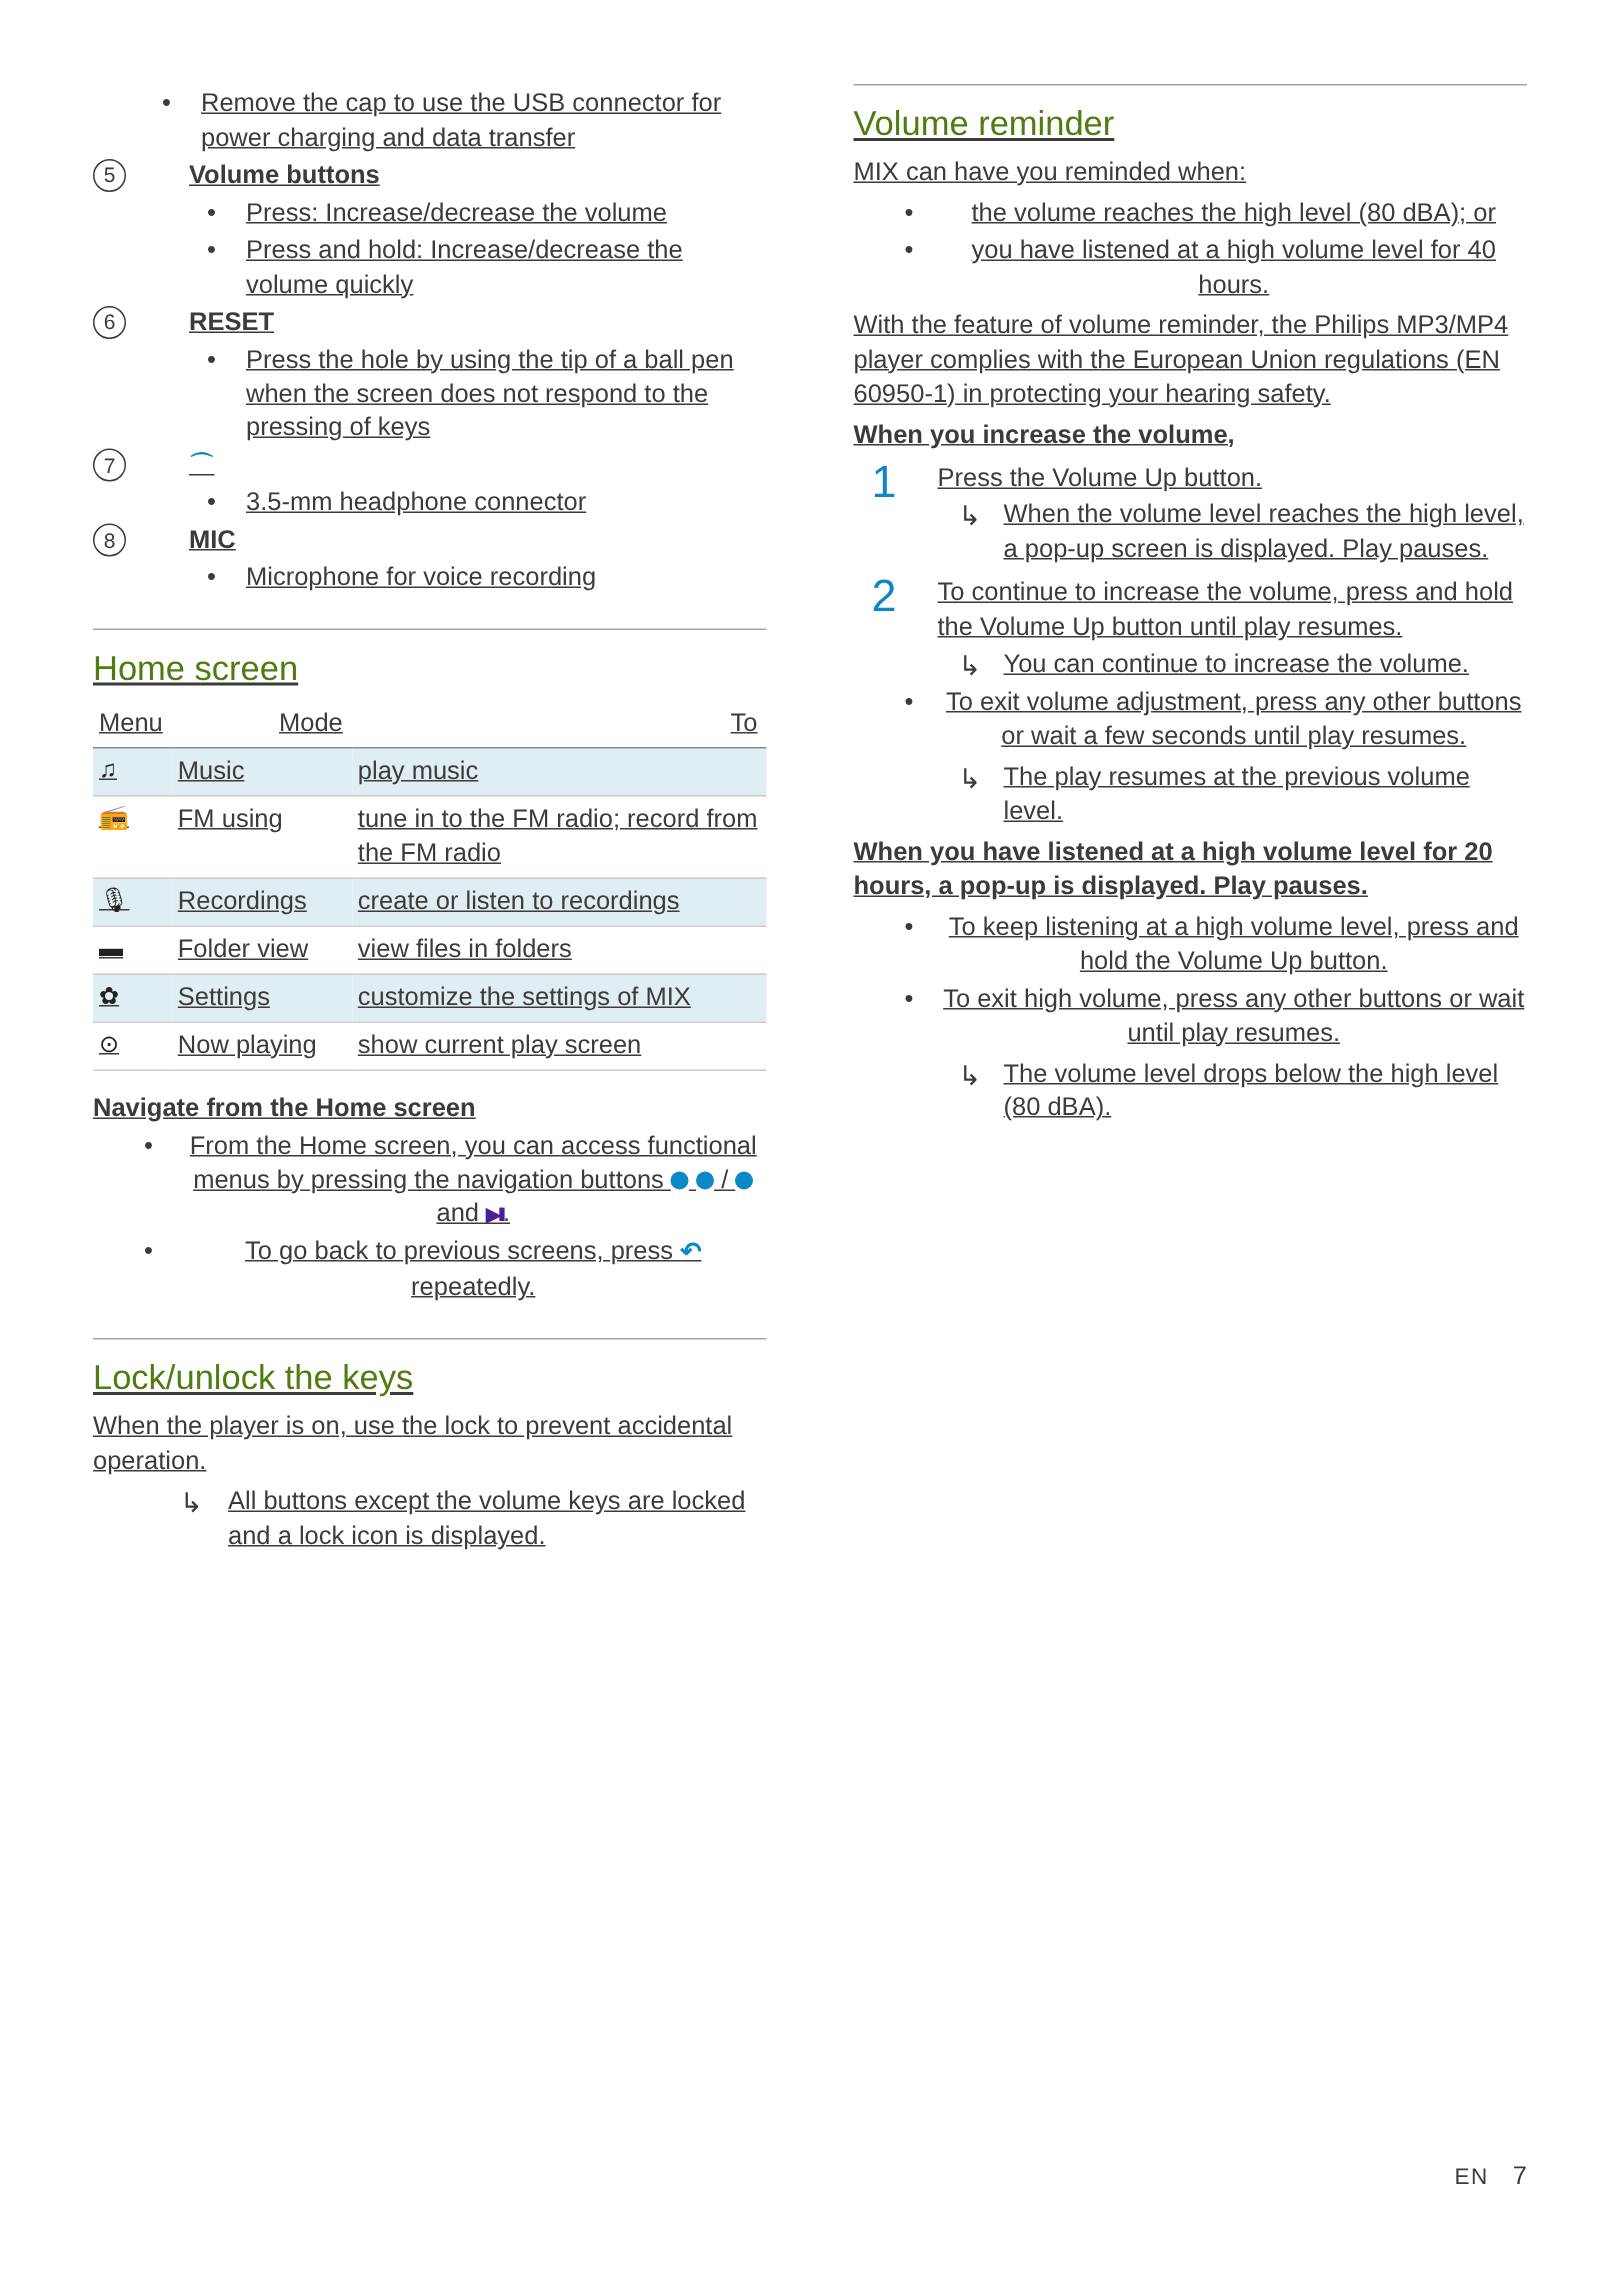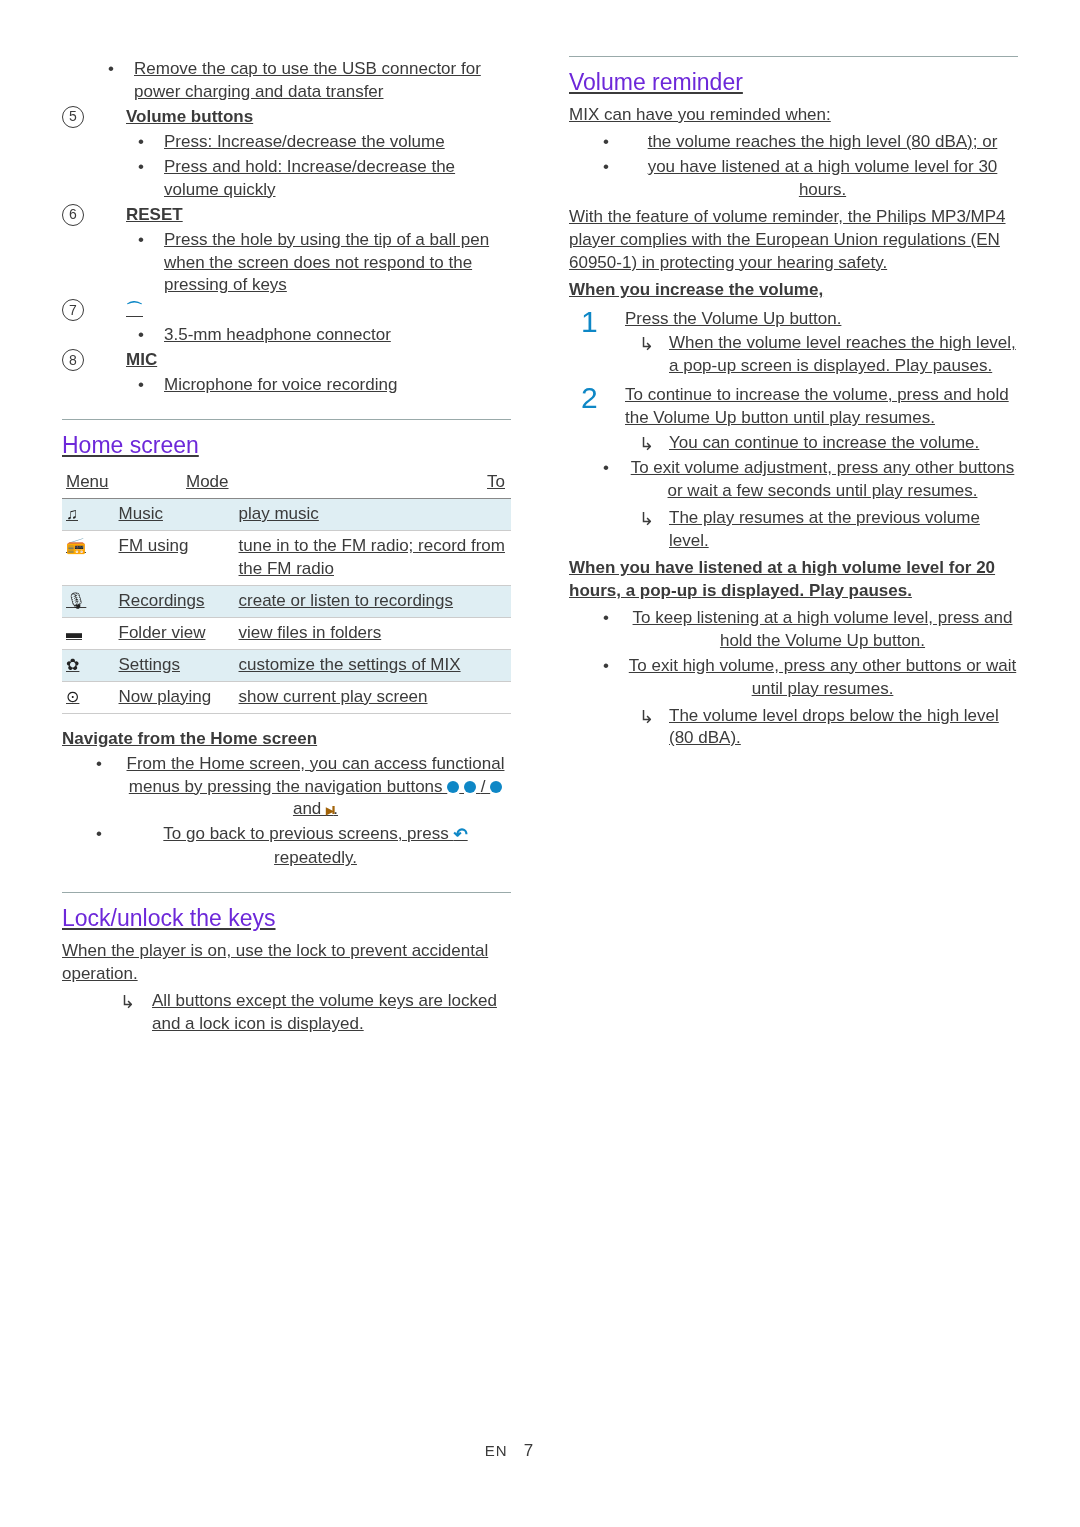--- a/index.html
+++ b/index.html
@@ -16,21 +16,21 @@
     box-sizing: border-box;
     padding: 56px 62px 40px 62px;
     column-count: 2;
     column-gap: 58px;
     column-fill: auto;
     height: 1440px;
     text-decoration: underline;
   }
   .no-break { break-inside: avoid; }
   .section-title {
-    color: #6d28d9;
+    color: #4d7c0f;
     font-size: 23px;
     border-top: 1px solid #9aa;
     padding-top: 10px;
     margin-top: 22px;
     margin-bottom: 6px;
     font-weight: normal;
   }
   p { margin: 8px 0; }
   .body-text { margin: 4px 0 4px 0; }
   ul.bulleted { list-style: none; padding: 0; margin: 0 0 4px 0; }
@@ -52,31 +52,31 @@
   table.menu-table th {
     text-align: right; font-weight: normal; border-bottom: 1px solid #888; padding: 4px 6px 4px 4px;
   }
   table.menu-table td {
     vertical-align: top; border-bottom: 1px solid #ccc; padding: 4px 6px 4px 4px;
   }
   table.menu-table tr.shade td { background: #dfeef3; }
   table.menu-table td.icon-cell { width: 34px; font-size: 16px; color: #222; }
   table.menu-table td.mode-cell { width: 110px; }
   .blue-dot { display:inline-block; width:12px; height:12px; border-radius:50%; background:#0e87c6; vertical-align:-1px; }
-  .play-icon { color:#a16207; font-weight:bold; font-size:10px; vertical-align:0; letter-spacing:-2px; }
+  .play-icon { color:#4c1d95; font-weight:bold; font-size:13px; vertical-align:0; letter-spacing:-2px; }
   .back-icon { color:#0e87c6; font-weight:bold; font-size:17px; vertical-align:-1px; }
   .lock-icon { color:#e6a400; font-weight:bold; font-size:15px; vertical-align:0; }
   .headphone-icon { color:#0e87c6; font-weight:bold; font-size:17px; }
   .arrow-hook { position: relative; padding-left: 90px; margin: 2px 0; }
   .arrow-hook::before { content: "↳"; position: absolute; left: 58px; top: 0; font-size: 18px; }
   .arrow-hook-2 { position: relative; padding-left: 100px; margin: 2px 0; }
   .arrow-hook-2::before { content: "↳"; position: absolute; left: 70px; top: 0; font-size: 18px; }
   .big-step { position: relative; padding-left: 56px; margin: 6px 0 2px 0; }
   .big-step .big-num { position:absolute; left:12px; top:-6px; font-size:30px; color:#0e87c6; font-weight:300; }
-  .footer { display:flex; justify-content:center; align-items:baseline; gap:16px; padding: 0 62px 30px 0; }
+  .footer { display:flex; justify-content:flex-end; align-items:baseline; gap:16px; padding: 0 62px 30px 0; }
   .footer .lang { font-size:15px; letter-spacing:1px; }
   .footer .pnum { font-size:17px; }
 </style>
 </head>
 <body>
 
 <div class="page">
 
   <div class="no-break">
     <ul class="sub-bulleted">
@@ -185,21 +185,21 @@
     <p class="body-text">When the player is on, use the lock to prevent accidental operation.</p>
   </div>
 
   <div class="arrow-hook no-break">All buttons except the volume keys are locked and a lock icon is displayed.</div>
 
   <div class="no-break">
     <div class="section-title">Volume reminder</div>
     <p class="body-text">MIX can have you reminded when:</p>
     <ul class="bulleted">
       <li>the volume reaches the high level (80 dBA); or</li>
-      <li>you have listened at a high volume level for 30 hours.</li>
+      <li>you have listened at a high volume level for 40 hours.</li>
     </ul>
     <p class="body-text">With the feature of volume reminder, the Philips MP3/MP4 player complies with the European Union regulations (EN 60950-1) in protecting your hearing safety.</p>
     <p class="body-text bold">When you increase the volume,</p>
 
     <div class="big-step">
       <span class="big-num">1</span>
       <span>Press the Volume Up button.</span>
     </div>
     <div class="arrow-hook-2">When the volume level reaches the high level, a pop-up screen is displayed. Play pauses.</div>
 

